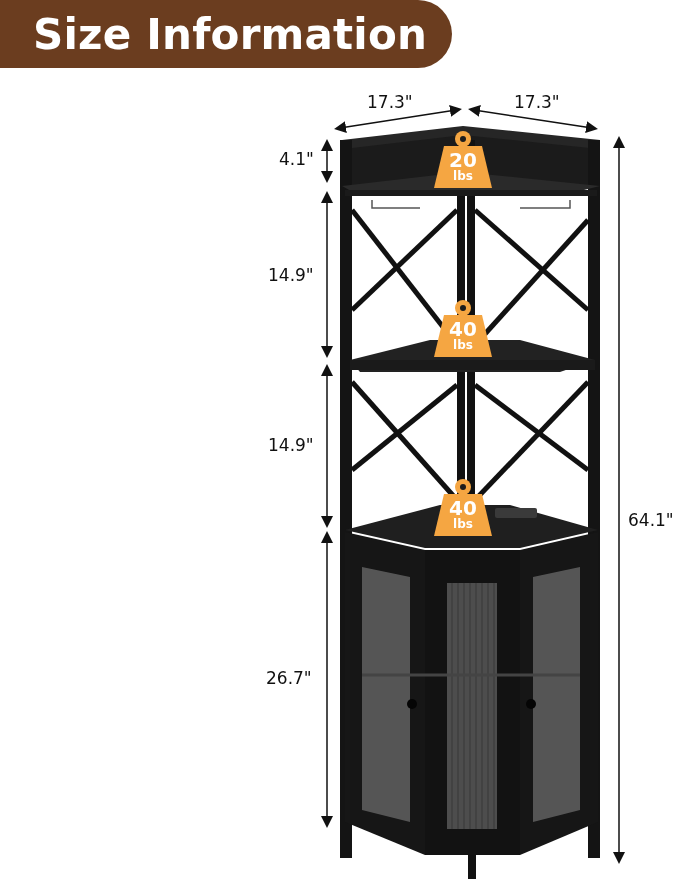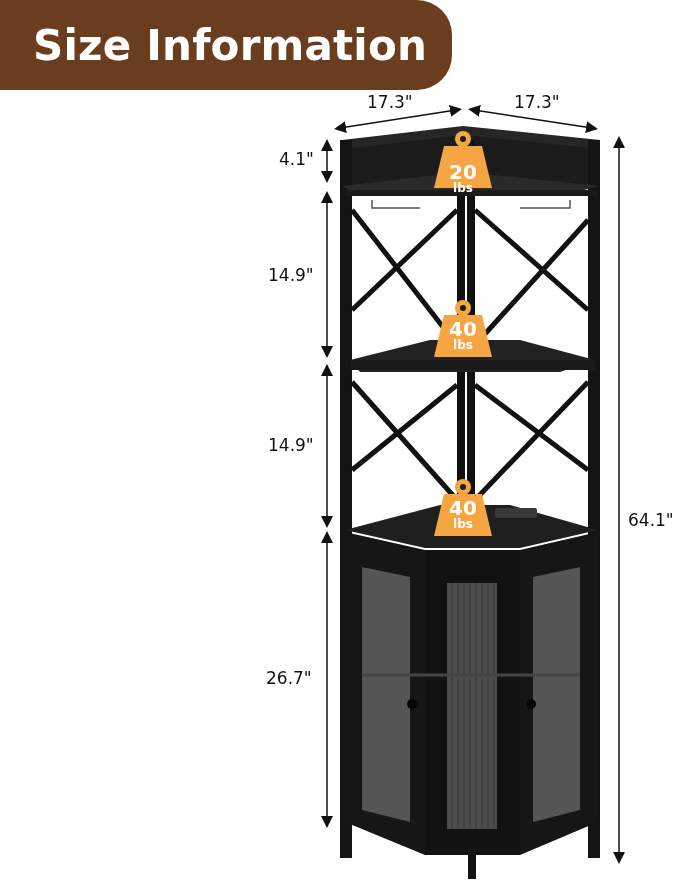--- a/index.html
+++ b/index.html
@@ -1,18 +1,18 @@
 <!DOCTYPE html>
 <html><head>
 <meta charset="utf-8">
 <style>
   html, body { margin: 0; padding: 0; background: #ffffff; }
   body { width: 679px; height: 893px; position: relative; overflow: hidden; font-family: "Liberation Sans", "DejaVu Sans", sans-serif; }
   .banner {
-    position: absolute; left: 0; top: 0; width: 452px; height: 90px;
+    position: absolute; left: 0; top: 0; width: 452px; height: 68px;
     background: #6b3d1f; border-radius: 0 35px 35px 0;
     display: flex; align-items: center; padding-left: 33px; box-sizing: border-box;
   }
   .banner-title { color: #ffffff; font-size: 42px; font-weight: bold; letter-spacing: 0.2px; font-family: "DejaVu Sans", sans-serif; }
   .dim-label { position: absolute; color: #111; font-size: 17px; font-family: "DejaVu Sans", sans-serif; }
   svg.product { position: absolute; left: 0; top: 0; }
 </style>
 </head>
 <body>
 
@@ -110,21 +110,21 @@
 
 <span class="dim-label" style="left:367px;top:92px;">17.3"</span>
 <span class="dim-label" style="left:514px;top:92px;">17.3"</span>
 <span class="dim-label" style="left:279px;top:149px;">4.1"</span>
 <span class="dim-label" style="left:268px;top:265px;">14.9"</span>
 <span class="dim-label" style="left:268px;top:435px;">14.9"</span>
 <span class="dim-label" style="left:266px;top:668px;">26.7"</span>
 <span class="dim-label" style="left:628px;top:510px;">64.1"</span>
 
 <div style="position:absolute;left:434px;top:150px;width:58px;text-align:center;line-height:1;">
-  <div style="color:#fff;font-weight:bold;font-size:20px;font-family:'DejaVu Sans',sans-serif;margin-top:12px;">20</div>
+  <div style="color:#fff;font-weight:bold;font-size:20px;font-family:'DejaVu Sans',sans-serif;">20</div>
   <div style="color:#fff;font-weight:bold;font-size:12px;font-family:'DejaVu Sans',sans-serif;">lbs</div>
 </div>
 <div style="position:absolute;left:434px;top:319px;width:58px;text-align:center;line-height:1;">
   <div style="color:#fff;font-weight:bold;font-size:20px;font-family:'DejaVu Sans',sans-serif;">40</div>
   <div style="color:#fff;font-weight:bold;font-size:12px;font-family:'DejaVu Sans',sans-serif;">lbs</div>
 </div>
 <div style="position:absolute;left:434px;top:498px;width:58px;text-align:center;line-height:1;">
   <div style="color:#fff;font-weight:bold;font-size:20px;font-family:'DejaVu Sans',sans-serif;">40</div>
   <div style="color:#fff;font-weight:bold;font-size:12px;font-family:'DejaVu Sans',sans-serif;">lbs</div>
 </div>

